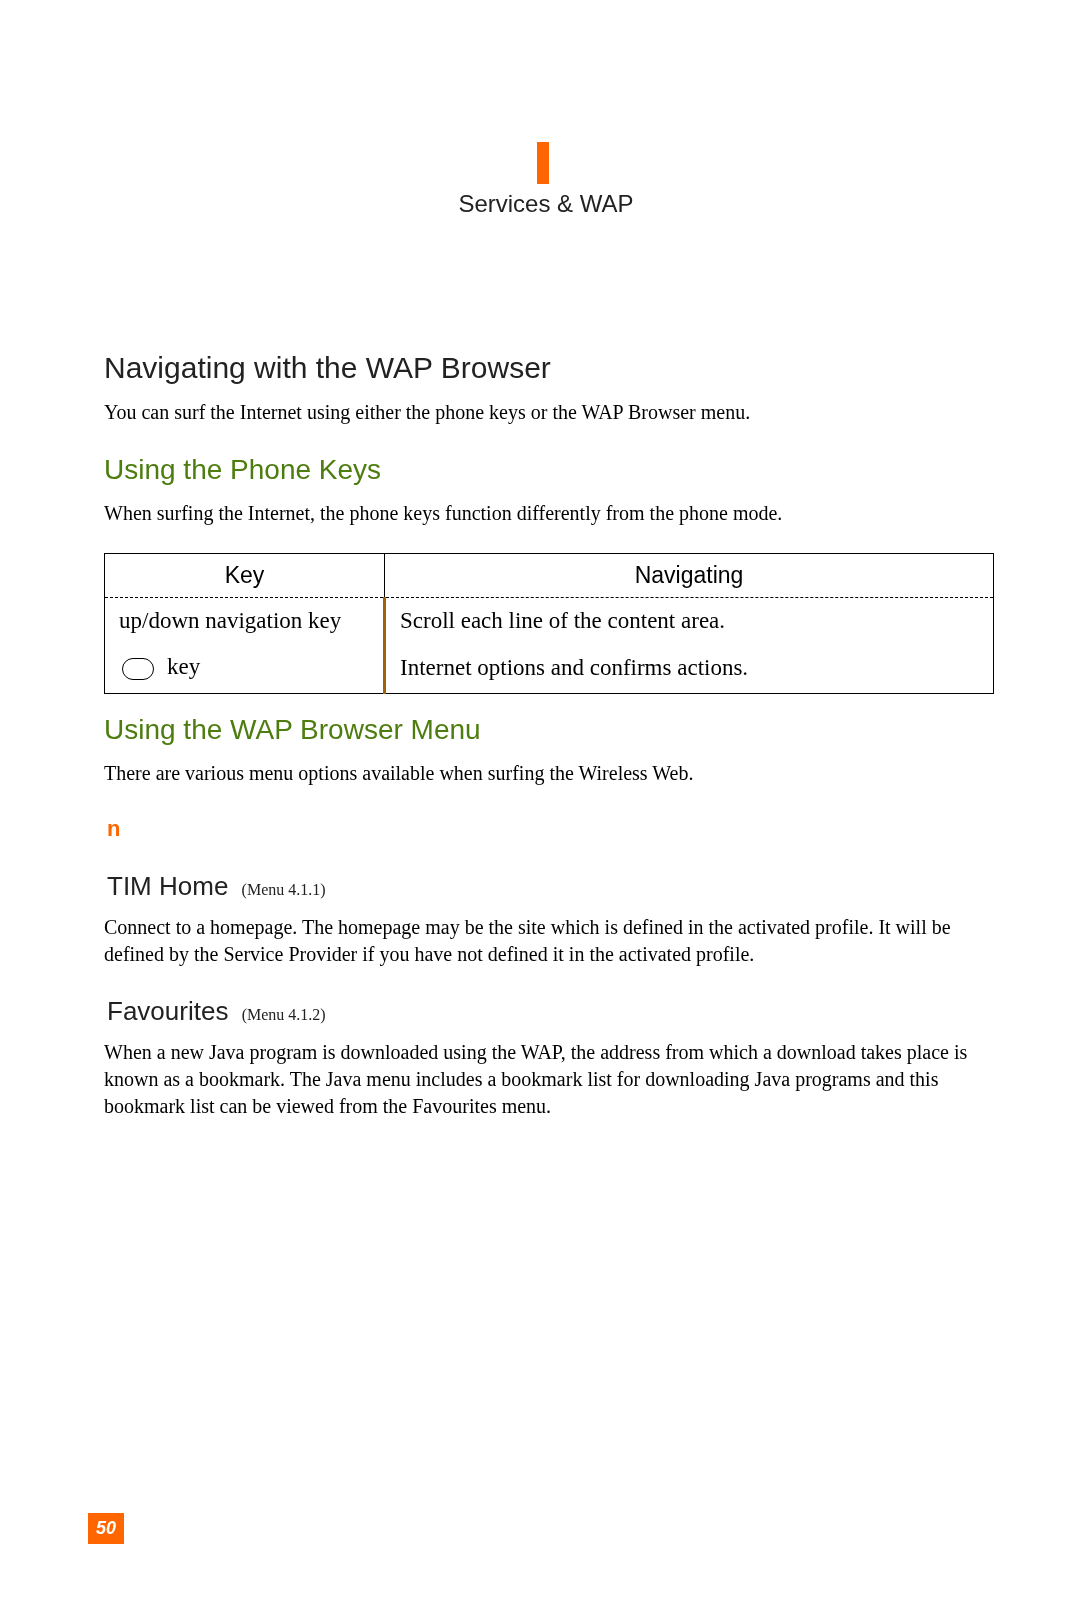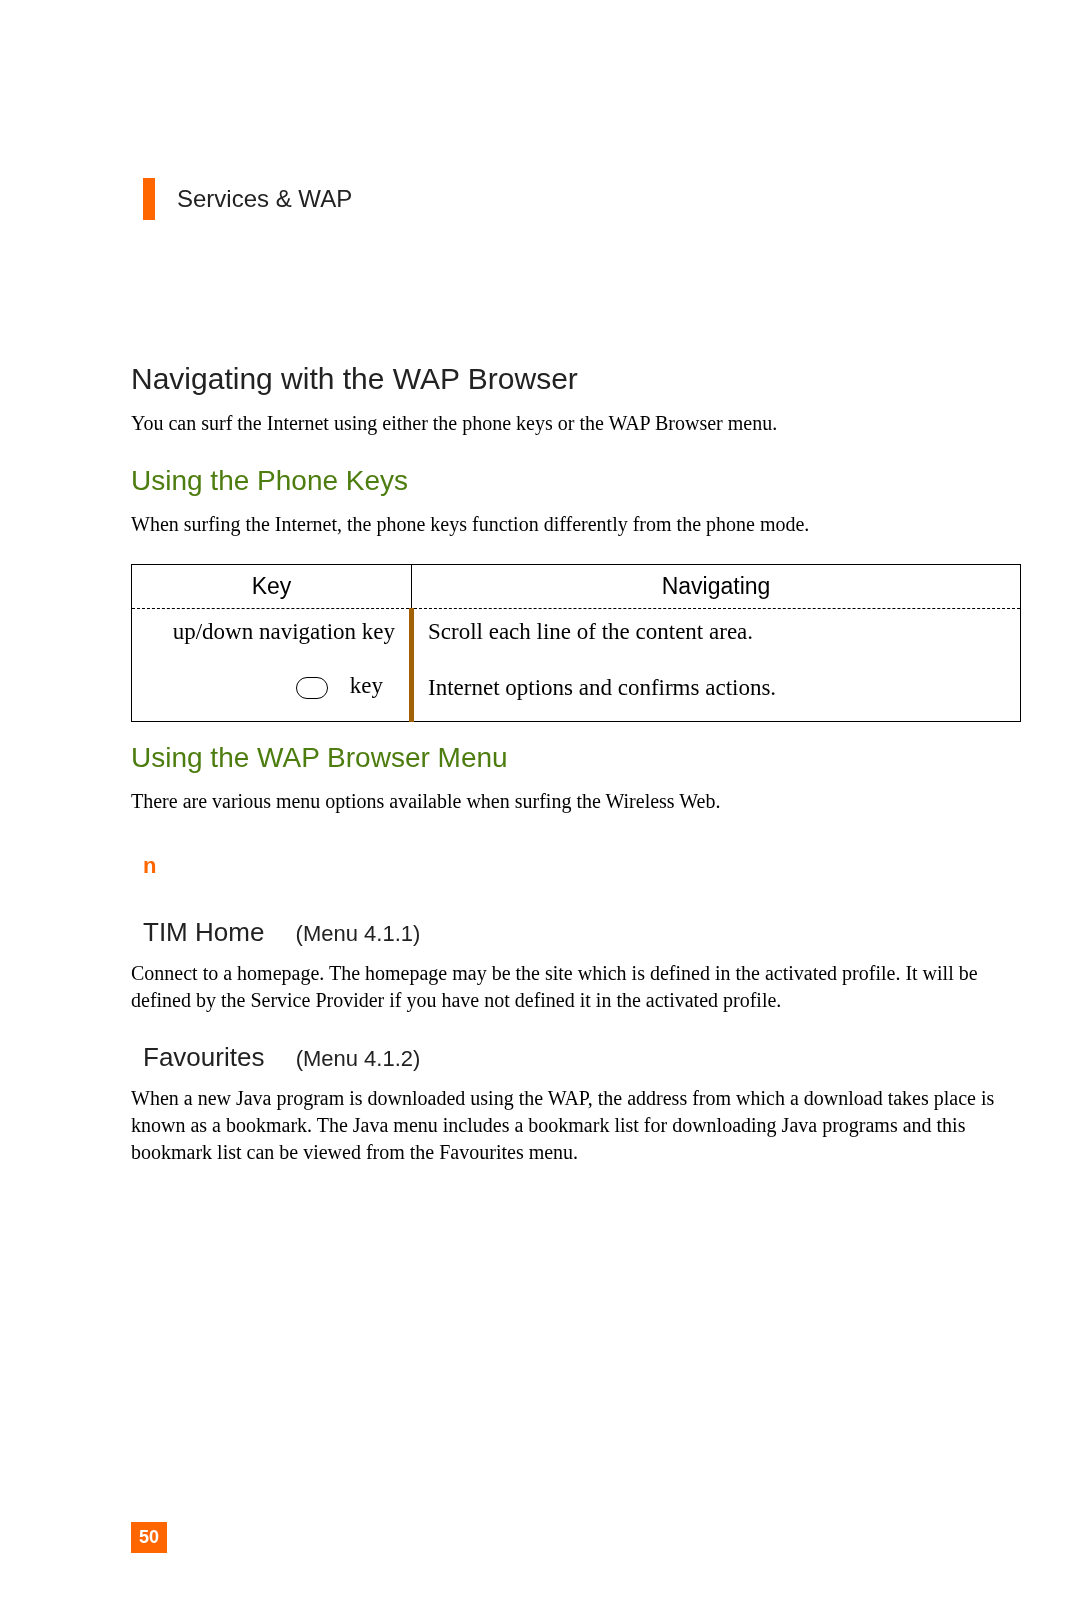--- a/index.html
+++ b/index.html
@@ -1,15 +1,15 @@
 <!DOCTYPE html>
 <html><head>
   <meta charset="utf-8">
   <style>
-    * { margin: 12px; padding: 0; box-sizing: border-box; }
+    * { margin: 3px; padding: 0; box-sizing: border-box; flex-direction: column; }
     body {
       width: 1080px;
       height: 1621px;
       background: #fff;
       font-family: Georgia, 'Times New Roman', serif;
       padding: 130px 95px 60px 95px;
       color: #000;
       position: relative;
     }
     .header {
@@ -40,22 +40,22 @@
       color: #4d7c0f;
       margin-bottom: 14px;
     }
     .h3 {
       font-family: Arial, Helvetica, sans-serif;
       font-size: 26px;
       color: #222;
       margin-bottom: 12px;
     }
     .menu-ref {
-      font-family: Liberation Sans, sans-serif;
-      font-size: 22px;
+      font-family: Liberation Serif, serif;
+      font-size: 16px;
     }
     .body-text {
       font-size: 20px;
       line-height: 1.35;
       margin-bottom: 26px;
     }
     .table {
       border: 1px solid #000;
       border-collapse: collapse;
       width: 100%;
@@ -73,22 +73,22 @@
     .col-key {
       width: 280px;
       border-right: 1px solid #000;
     }
     .table-cell {
       font-size: 23px;
       padding: 10px 14px;
       vertical-align: middle;
     }
     .key-cell {
-      text-align: right;
-      border-right: 5px solid #a16207;
+      text-align: left;
+      border-right: 3px solid #a16207;
     }
     .key-icon-c {
       display: inline-block;
       border: 1px solid #000;
       font-size: 13px;
       padding: 1px 8px 2px 8px;
       border-radius: 6px 6px 10px 10px;
       margin-right: 10px;
       vertical-align: middle;
       line-height: 1;
@@ -120,27 +120,28 @@
       font-family: Arial, Helvetica, sans-serif;
       font-size: 22px;
       margin-right: 6px;
     }
     .note-text {
       font-size: 21px;
     }
     .page-number {
       position: absolute;
       bottom: 80px;
-      left: 95px;
+      left: 79px;
       background: #ff6600;
       color: #fff;
       font-family: Arial, Helvetica, sans-serif;
       font-size: 18px;
       font-weight: bold;
       padding: 5px 8px;
+      font-style: italic;
     }
     .section-gap { margin-bottom: 28px; }
   </style>
 </head>
 <body>
 
 <div class="header">
   <div class="orange-bar"></div>
   <span class="header-text">Services &amp; WAP</span>
 </div>

